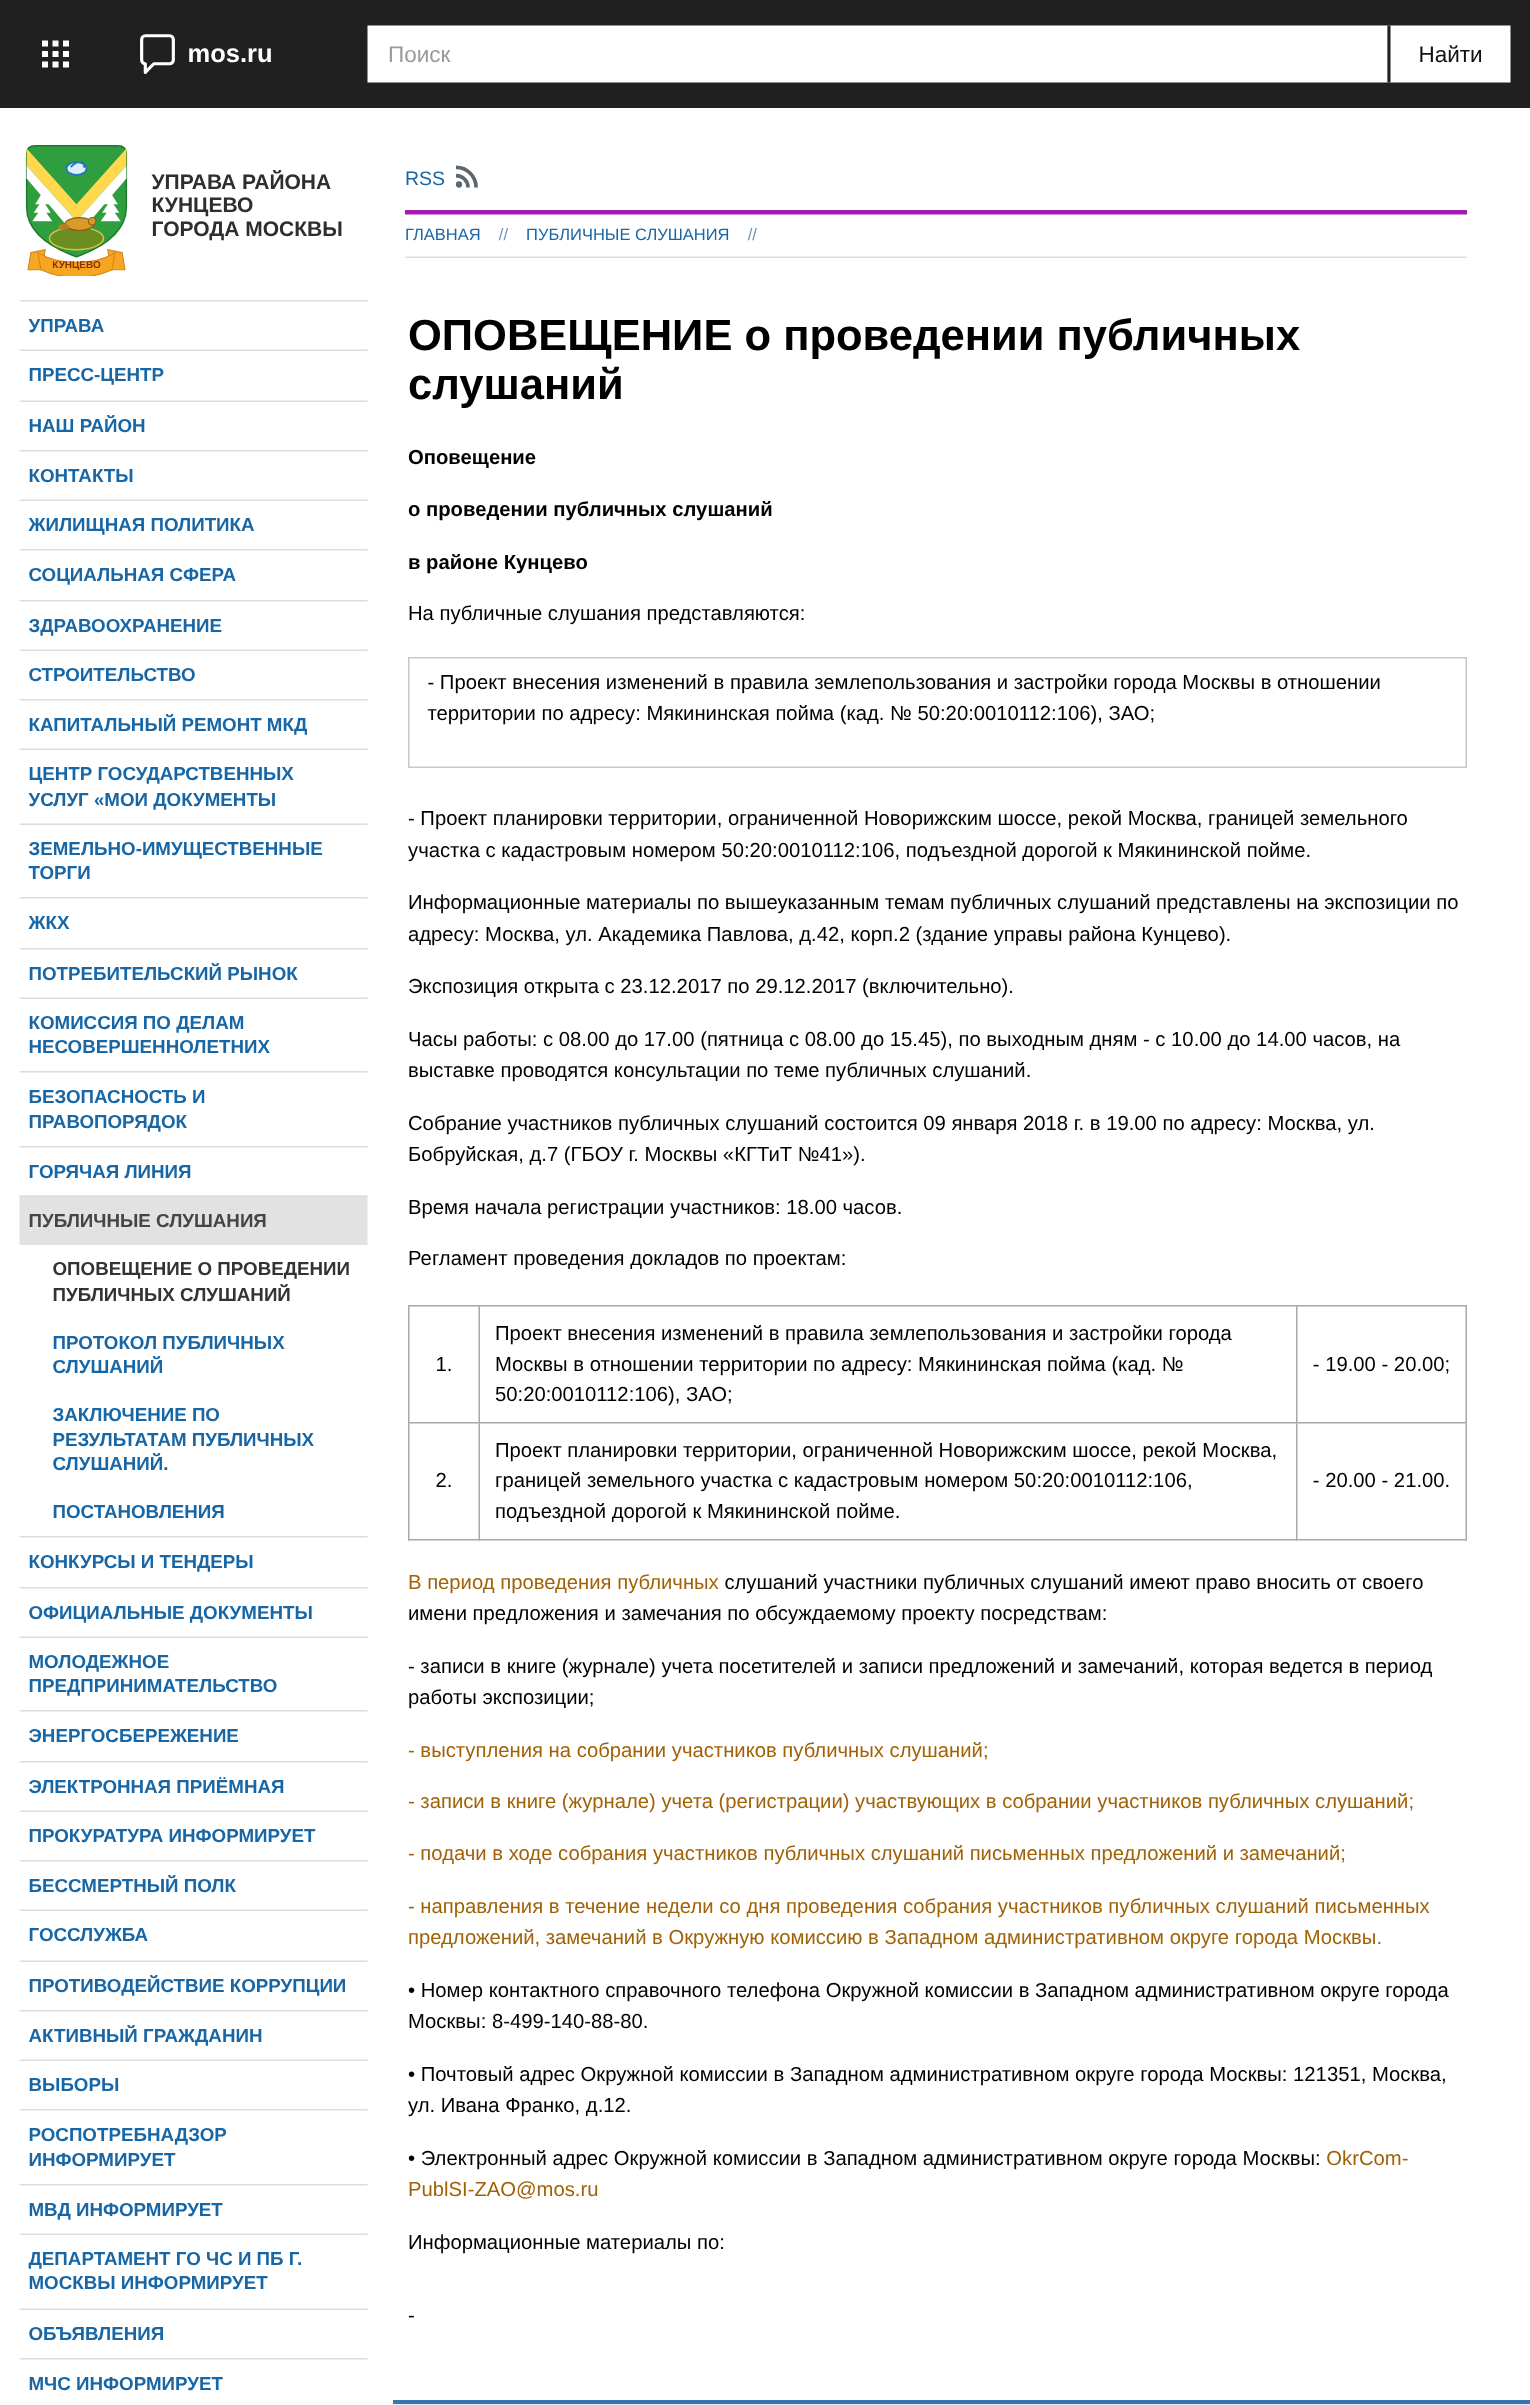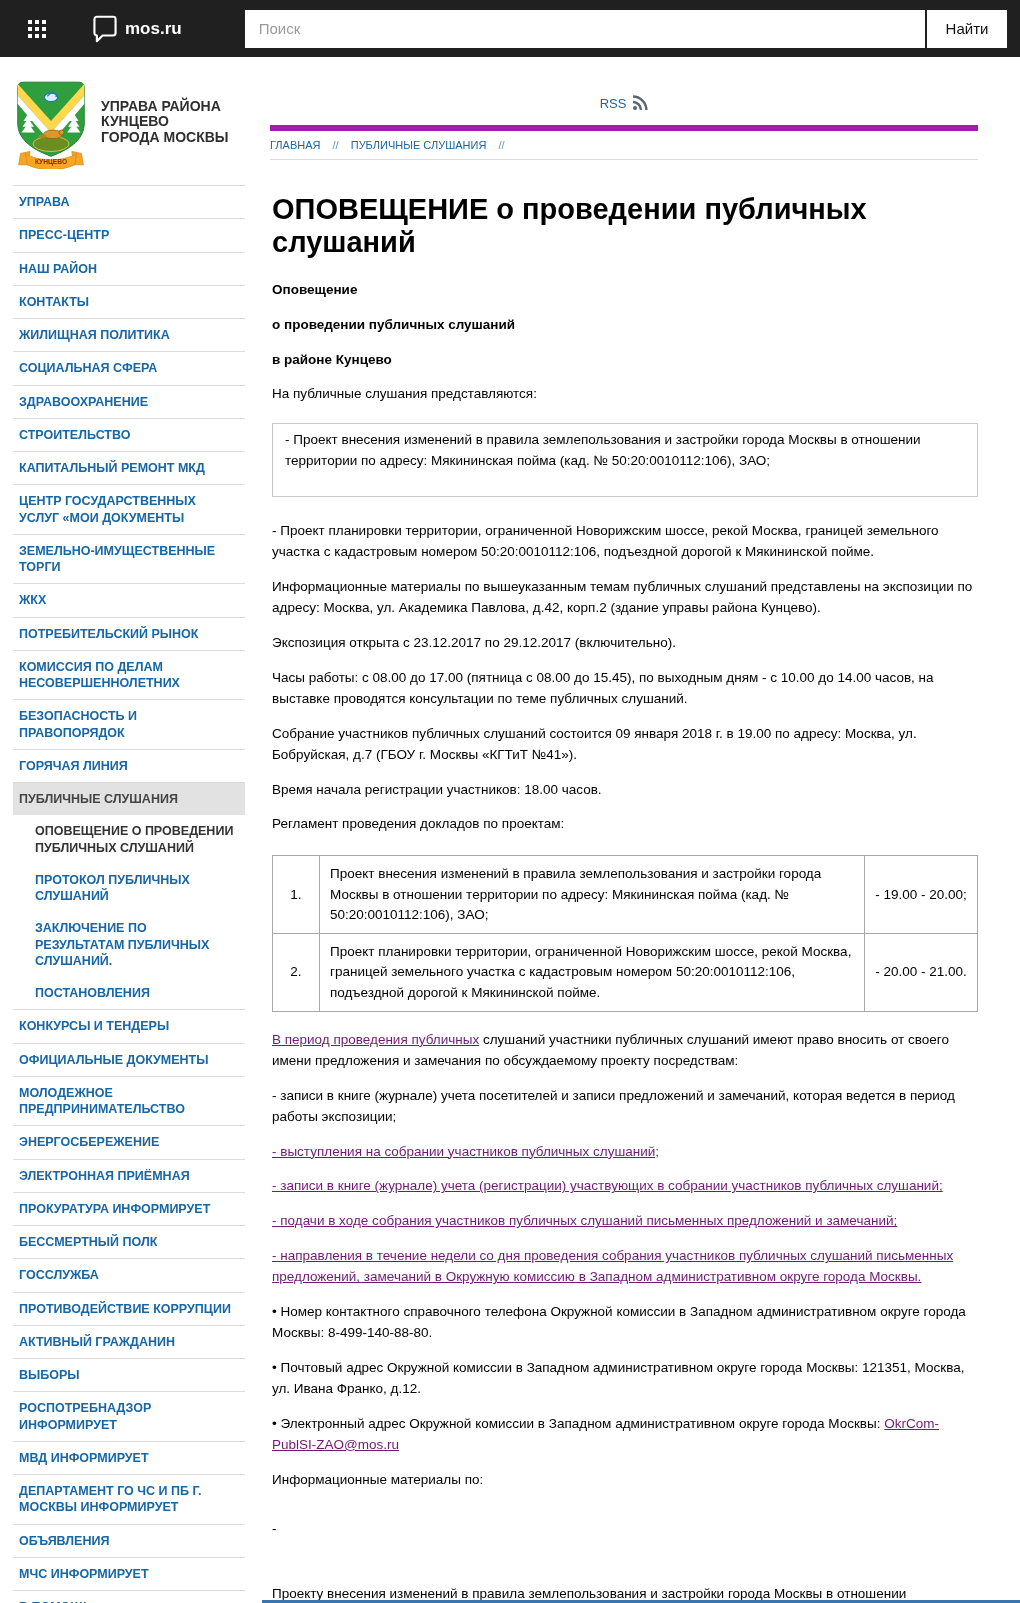--- a/index.html
+++ b/index.html
@@ -1,64 +1,64 @@
 <!DOCTYPE html>
 <html lang="ru"><head>
 <meta charset="utf-8">
 <style>
   html,body{margin:0;padding:0;background:#fff;}
   .page{width:1020px;height:1603px;overflow:hidden;position:relative;background:#fff;
         font-family:"Liberation Sans","DejaVu Sans",sans-serif;color:#000;}
 
   
-  .topbar{height:57px;background:#202020;display:flex;align-items:center;}
+  .topbar{height:72px;background:#202020;display:flex;align-items:center;}
   .grid-icon{width:18px;height:18px;margin-left:28px;display:grid;
              grid-template-columns:repeat(3,4px);grid-auto-rows:4px;gap:3px;cursor:pointer;}
   .grid-icon span{background:#fff;width:4px;height:4px;display:block;}
   .moslogo{margin-left:46px;display:flex;align-items:center;gap:7px;color:#fff;
            font-weight:bold;font-size:17px;cursor:pointer;}
   .searchbar{margin-left:25px;flex:1;display:flex;height:38px;margin-right:13px;padding-left:38px;}
   .searchbar input{flex:1;border:none;outline:none;padding:0 14px;font-size:15px;
                    font-family:inherit;color:#333;background:#fff;}
   .searchbar input::placeholder{color:#9a9a9a;}
   .searchbar button{width:82px;background:#fff;border:none;border-left:2px solid #202020;
                     font-size:15px;font-family:inherit;color:#111;cursor:pointer;}
 
   
   .container{padding:0 42px 0 13px;}
   .header-row{display:flex;}
   .brand{width:257px;flex:none;display:flex;text-decoration:none;cursor:pointer;}
   .brand svg{margin-top:20px;flex:none;}
   .org-name{margin:42px 0 0 12px;font-weight:bold;font-size:14px;line-height:1.1;
             color:#2e2e2e;text-transform:uppercase;}
   .header-right{flex:1;min-width:0;}
-  .rss{margin-top:38px;display:flex;align-items:center;justify-content:center;gap:6px;
+  .rss{margin-top:38px;display:flex;align-items:center;justify-content:flex-start;gap:6px;
        color:#1766a6;font-size:13px;text-decoration:none;cursor:pointer;}
-  .breadcrumb{margin-top:14px;border-top:6px solid #a21caf;border-bottom:1px solid #ddd;
+  .breadcrumb{margin-top:14px;border-top:3px solid #a21caf;border-bottom:1px solid #ddd;
               padding:8px 0;font-size:11px;}
   .breadcrumb a{color:#1766a6;text-decoration:none;cursor:pointer;}
   .breadcrumb .sep{color:#6f93b5;margin:0 9px;}
 
   
   .body-row{display:flex;align-items:flex-start;}
   .sidebar{width:232px;flex:none;margin-top:16px;}
   .sb-item{display:block;padding:8px 8px 8px 6px;border-top:1px solid #dcdcdc;
            color:#1766a6;font-weight:bold;font-size:12.5px;line-height:1.3;
            text-decoration:none;text-transform:uppercase;cursor:pointer;}
   .sb-item.sub{border-top:none;padding-left:22px;}
   .sb-item.active{background:#e2e2e2;color:#454545;}
   .sb-item.sub.active{background:transparent;color:#333;}
 
   .content{flex:1;min-width:0;margin-left:27px;}
   .content h1{margin:24px 0 20px;font-size:29px;line-height:1.15;color:#000;font-weight:bold;}
   .content p{margin:14px 0;font-size:13.5px;line-height:1.55;color:#000;}
   .c{text-align:left;font-weight:bold;}
   .box{border:1px solid #c8c8c8;padding:6px 12px 24px;margin:18px 0 24px;}
   .box p{margin:0;}
-  .lnk{color:#701a75;text-decoration:underline;cursor:pointer;margin-top:20px;}
+  .lnk{color:#a16207;cursor:pointer;margin-top:20px;}
 
   table.regl{border-collapse:collapse;width:100%;margin:20px 0 18px;}
   table.regl td{border:1px solid #a8a8a8;padding:8px 10px;font-size:13.5px;
                 line-height:1.5;vertical-align:middle;height:58px;}
   table.regl td.num{width:26px;text-align:center;}
   table.regl td.time{width:92px;text-align:center;}
 
   .gap-sm{margin-top:28px !important;}
   .gap-md{margin-top:44px !important;}
 

